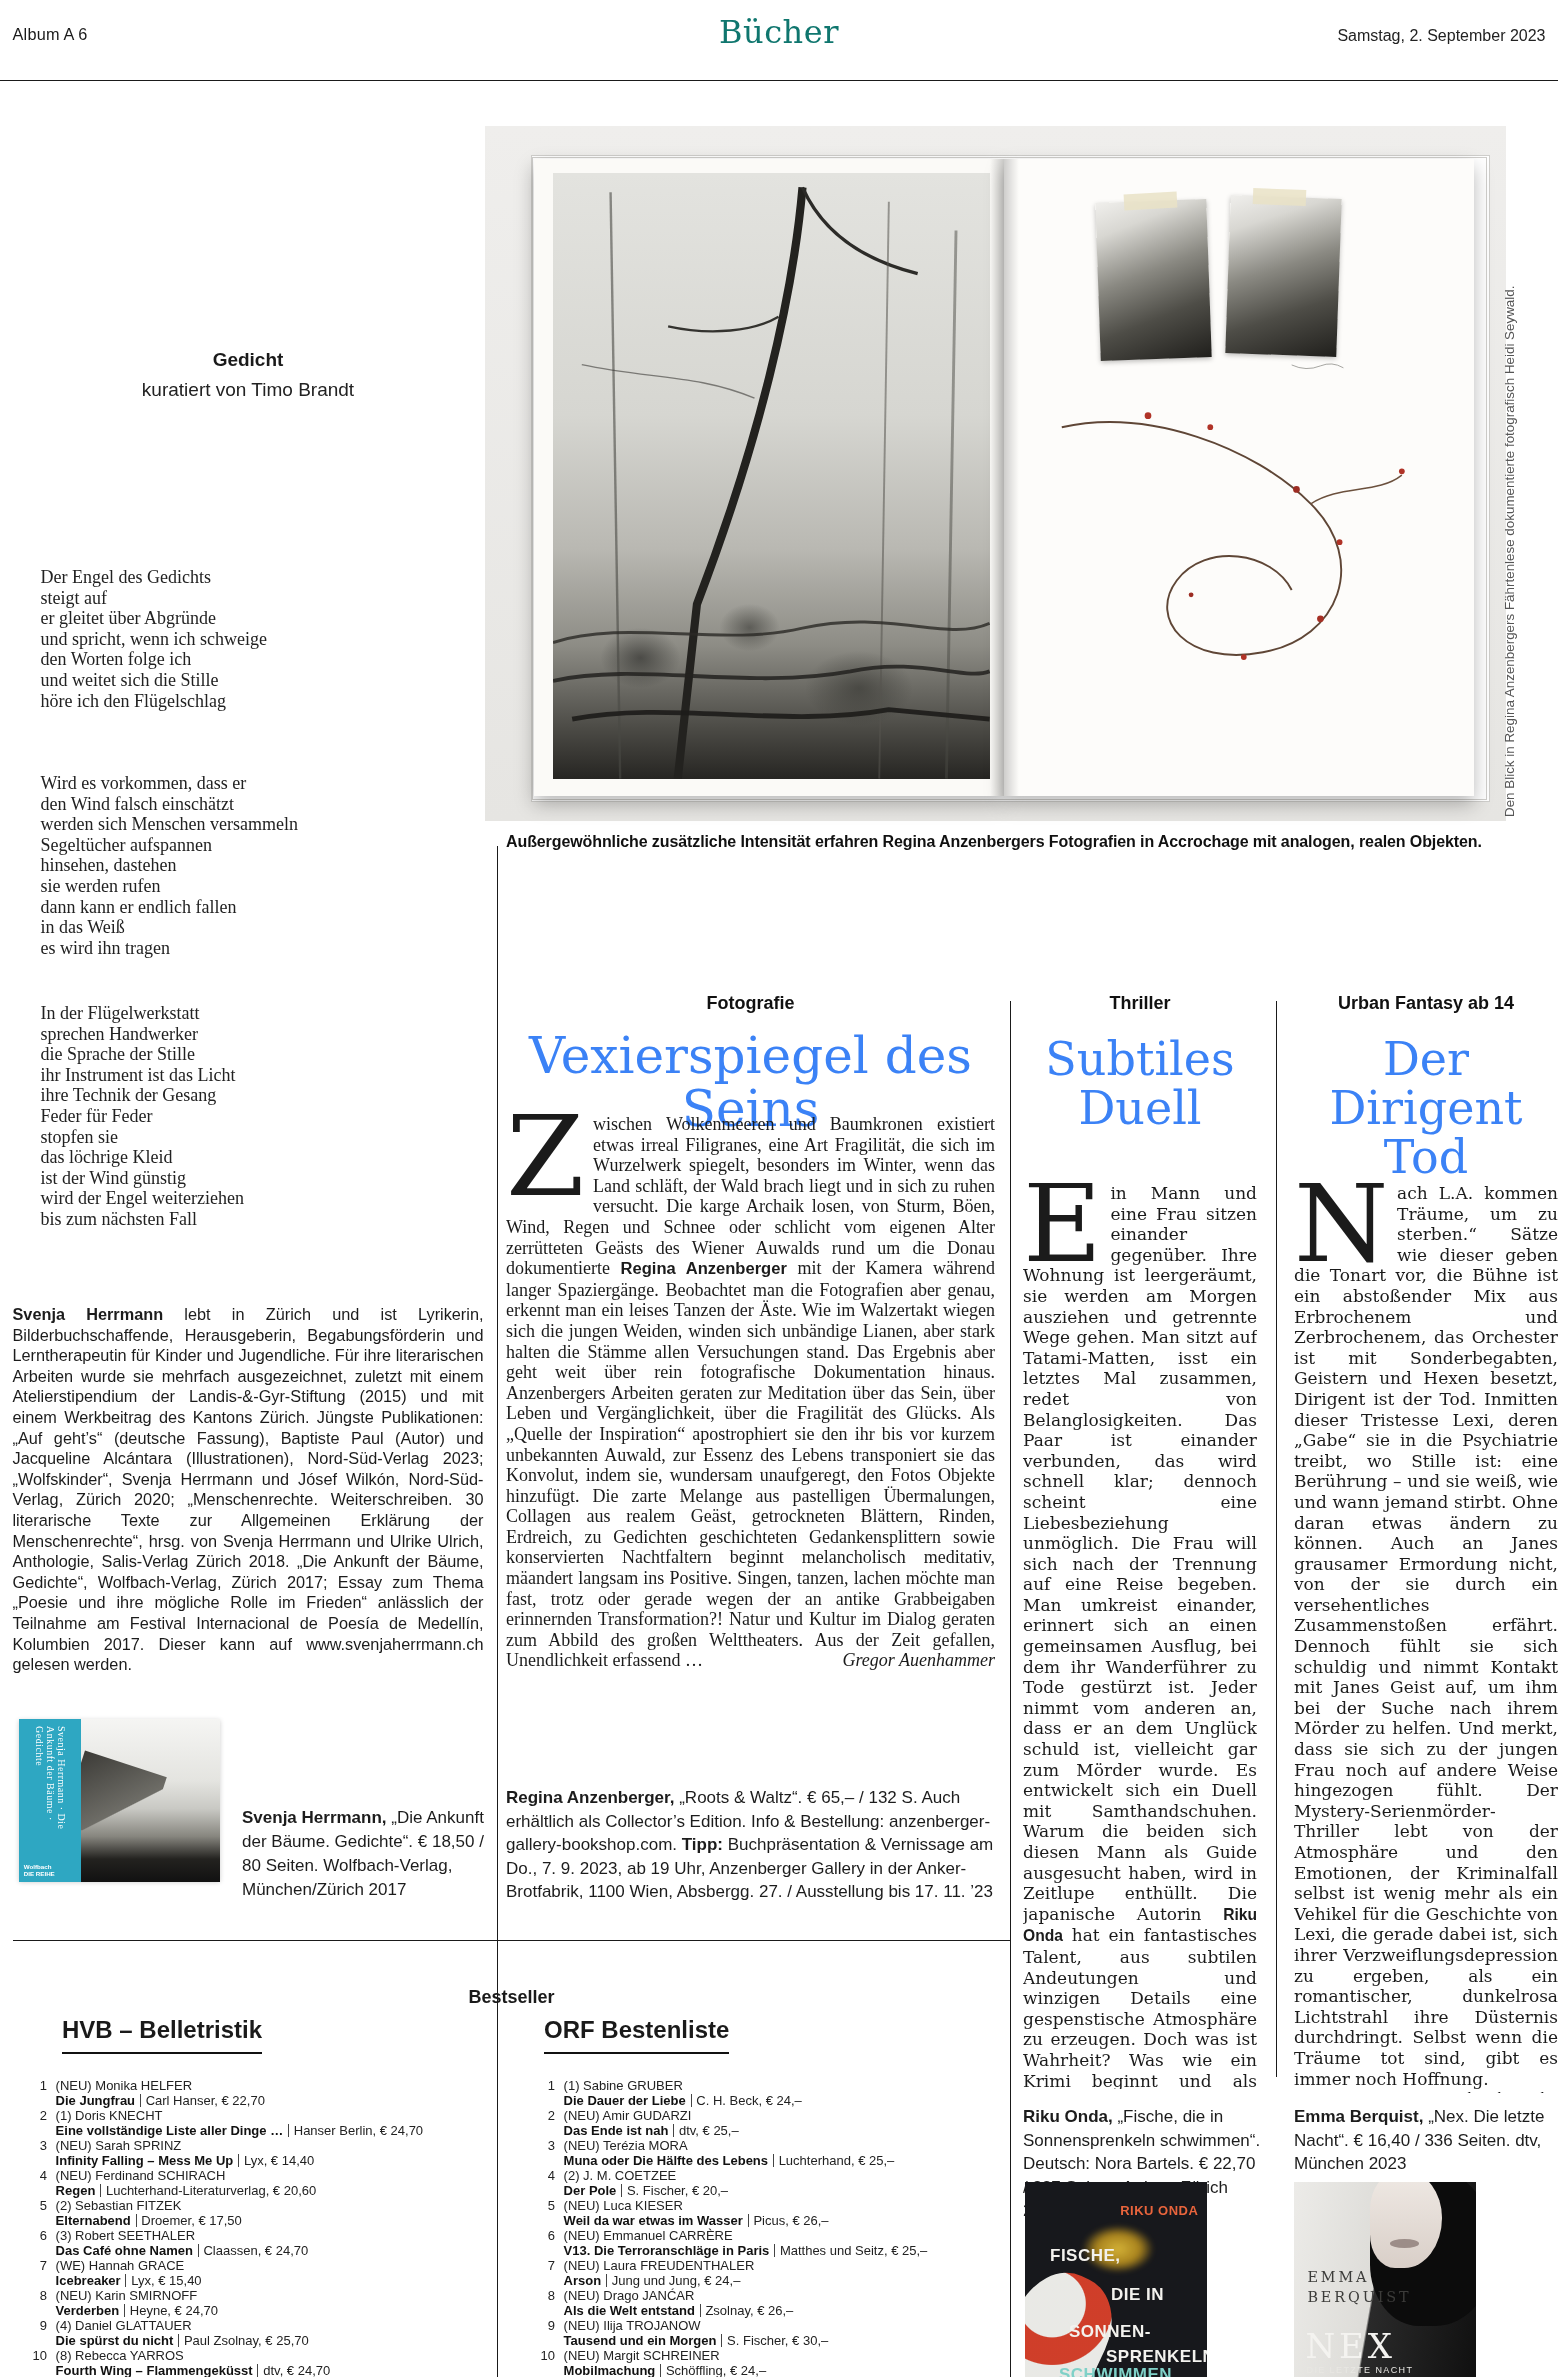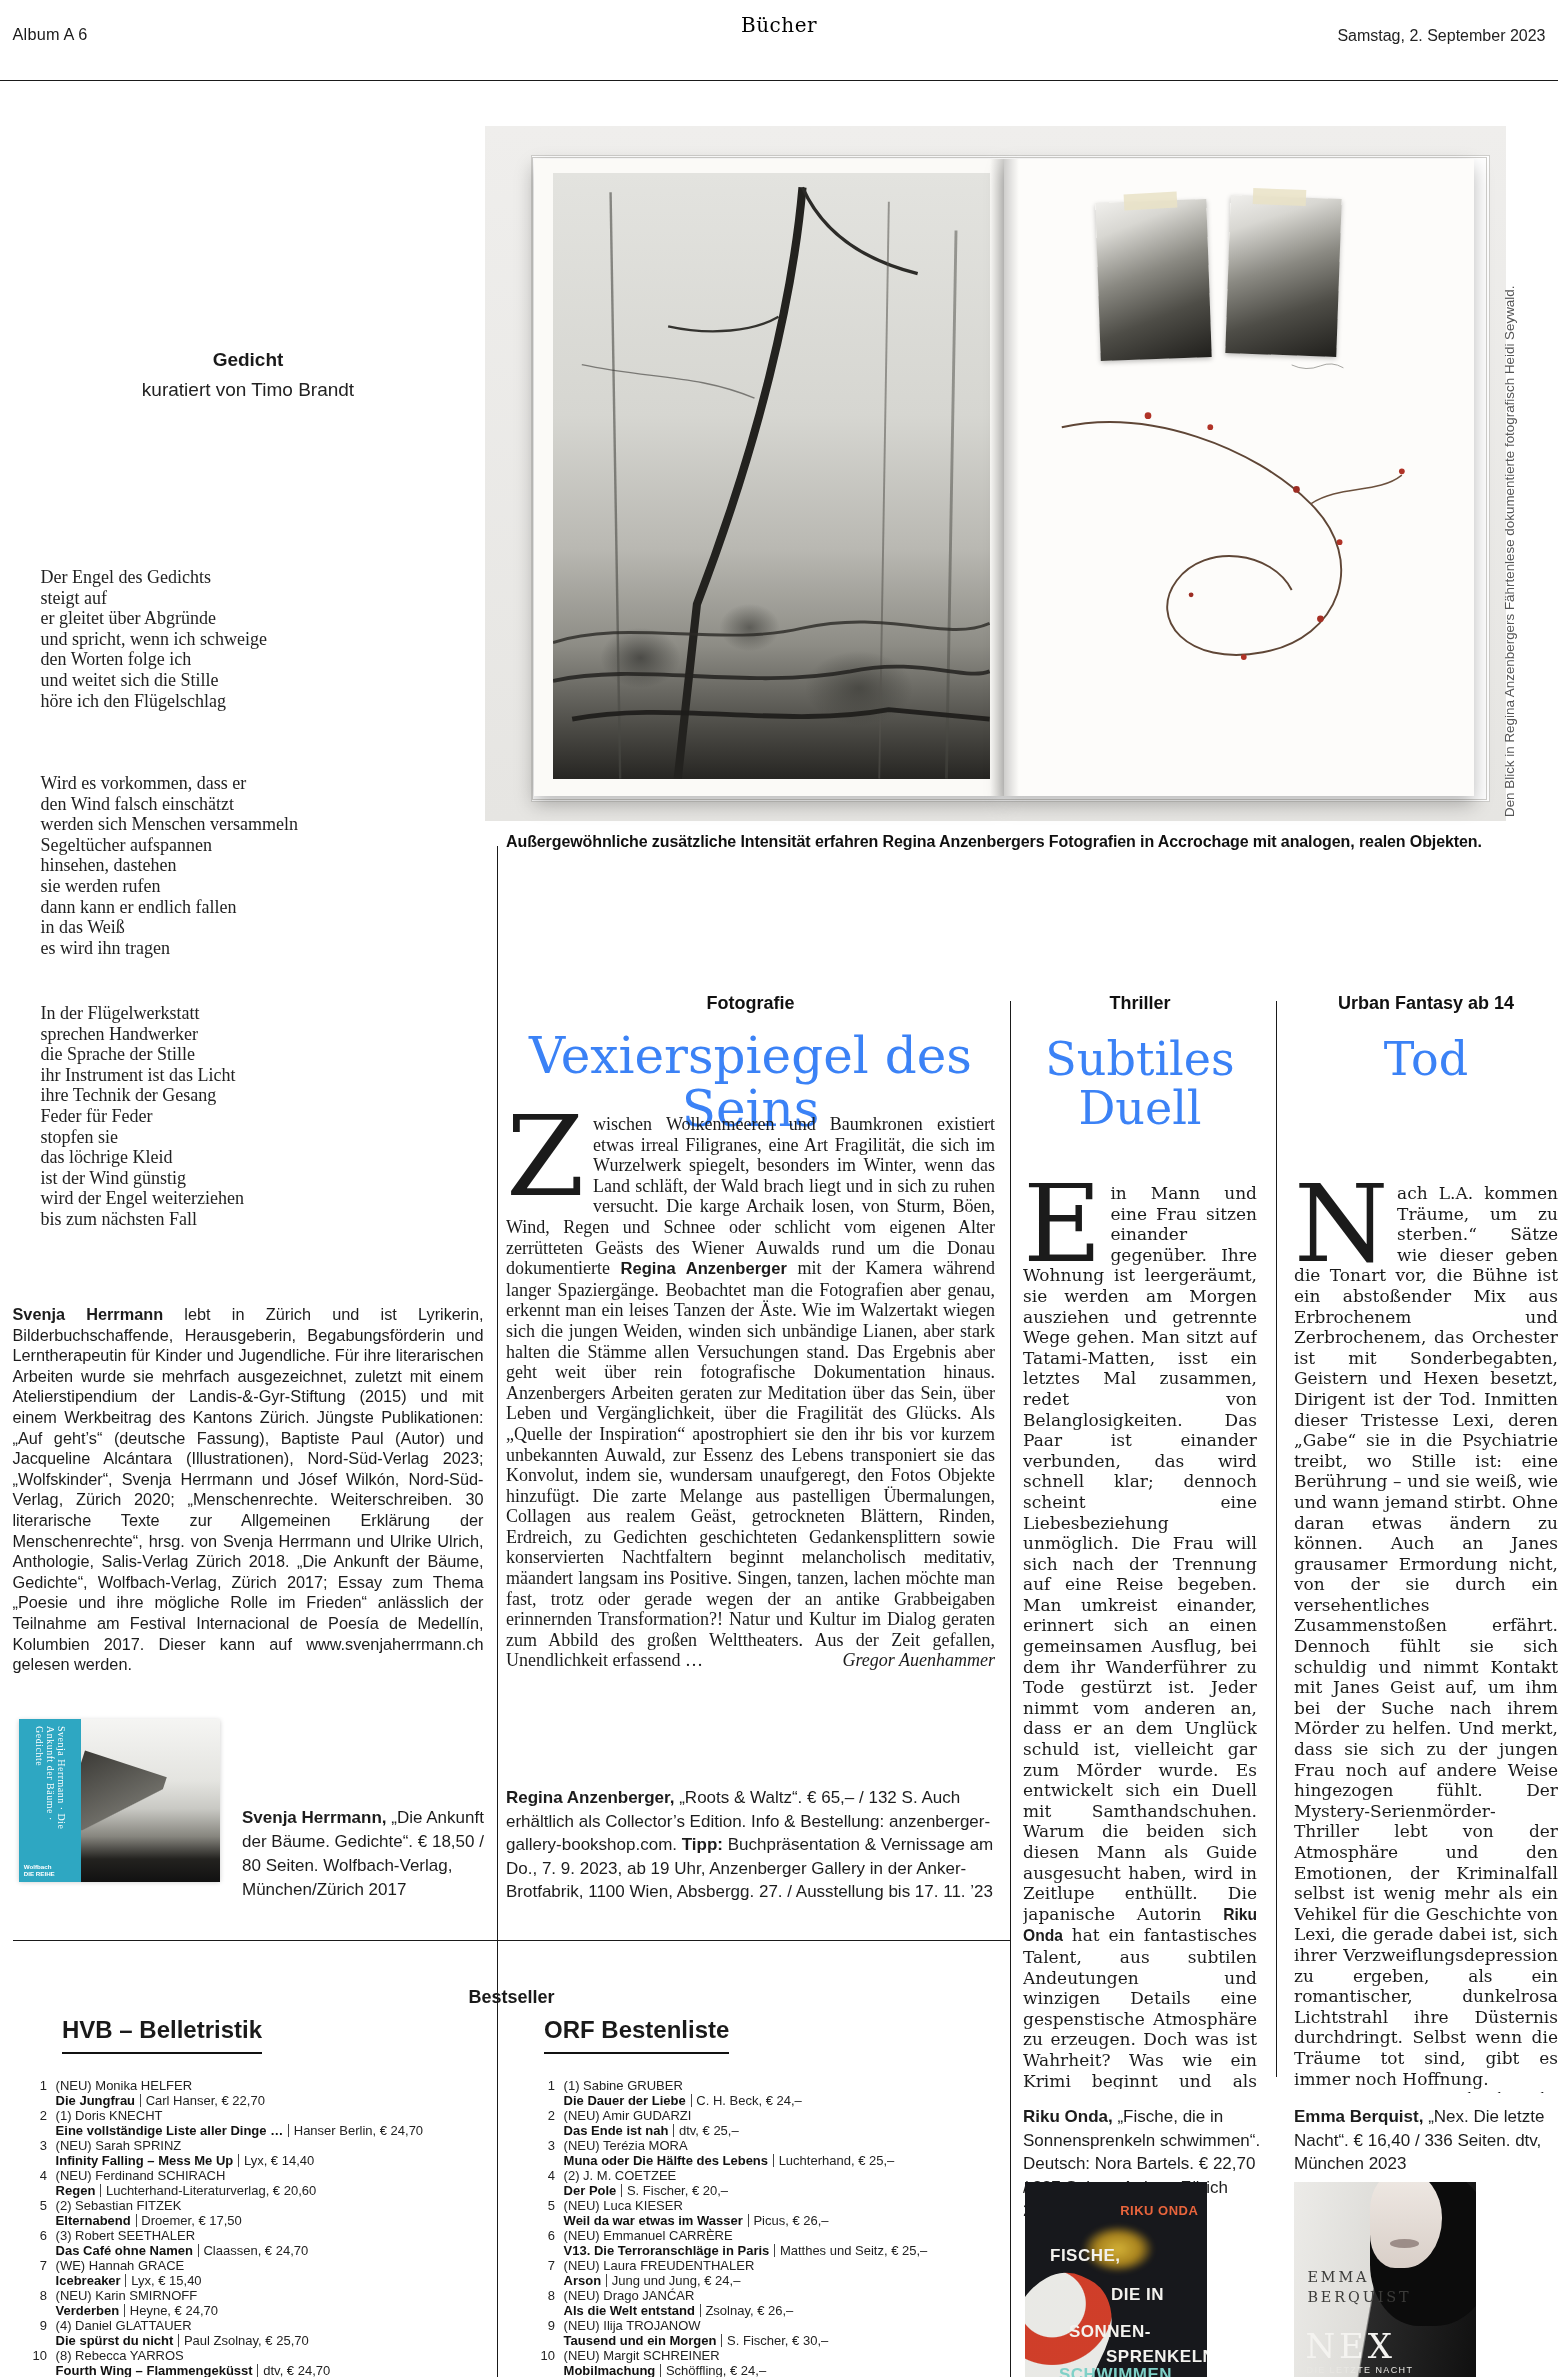--- a/index.html
+++ b/index.html
@@ -2,21 +2,21 @@
 <html lang="de" style="font-size:7.7px"><head>
 <meta charset="utf-8">
 <style>
   html,body{margin:0;padding:0;background:#fff;}
   body{width:1558px;height:2377px;position:relative;overflow:hidden;
        font-family:"Liberation Sans",sans-serif;color:#1a1a1a;}
   .abs{position:absolute;}
   
   .hdr-left{left:12.5px;top:25px;font-size:16.3px;letter-spacing:0.2px;}
   .hdr-title{left:0;top:12.5px;width:1558px;text-align:center;
-             font-family:"DejaVu Serif",serif;font-size:20px;font-weight:400;letter-spacing:0.5px;color:#000000;}
+             font-family:"DejaVu Serif",serif;font-size:32px;font-weight:400;letter-spacing:0.5px;color:#0f766e;}
   .hdr-date{right:12.5px;top:27px;font-size:16px;color:#222;}
   .hdr-rule{left:0;top:80px;width:1558px;height:1.4px;background:#1a1a1a;}
   
   .vdiv{width:1.4px;background:#1a1a1a;}
   .hdiv{height:1.4px;background:#1a1a1a;}
   
   .poem-label{left:12.5px;top:349px;width:471px;text-align:center;font-size:19px;font-weight:700;}
   .poem-curator{left:12.5px;top:379px;width:471px;text-align:center;font-size:19px;font-weight:400;color:#222;}
   .poem{left:12.5px;width:471px;font-family:"Liberation Serif",serif;font-size:18px;line-height:20.6px;color:#222;}
   .pline{min-height:20.6px;margin-left:28px;}
@@ -251,20 +251,21 @@
   <div class="fish"></div>
   <div class="t1" style="left:25px;top:64px;">FISCHE,</div>
   <div class="t1" style="left:86px;top:103px;">DIE IN</div>
   <div class="t1" style="left:44px;top:140px;">SONNEN-</div>
   <div class="t1" style="left:81px;top:165px;">SPRENKELN</div>
   <div class="t1 teal" style="left:34px;top:183px;">SCHWIMMEN</div>
 </div>
 
 <div class="abs sec-label uf-label">Urban Fantasy ab 14</div>
 <div class="abs headline uf-head">
+  <div>Der Dirigent</div>
   <div>Tod</div>
 </div>
 <div class="abs serifbody uf-body" style="font-family:'DejaVu Serif',serif;">
   <span class="dropcap uf-drop">N</span><span>ach L.A. kommen Träume, um zu sterben.“ Sätze wie dieser geben die Tonart vor, die Bühne ist ein abstoßender Mix aus Erbrochenem und Zerbrochenem, das Orchester ist mit Sonderbegabten, Geistern und Hexen besetzt, Dirigent ist der Tod. Inmitten dieser Tristesse Lexi, deren „Gabe“ sie in die Psychiatrie treibt, wo Stille ist: eine Berührung – und sie weiß, wie und wann jemand stirbt. Ohne daran etwas ändern zu können. Auch an Janes grausamer Ermordung nicht, von der sie durch ein versehentliches Zusammenstoßen erfährt. Dennoch fühlt sie sich schuldig und nimmt Kontakt mit Janes Geist auf, um ihm bei der Suche nach ihrem Mörder zu helfen. Und merkt, dass sie sich zu der jungen Frau noch auf andere Weise hingezogen fühlt. Der Mystery-Serienmörder-Thriller lebt von der Atmosphäre und den Emotionen, der Kriminalfall selbst ist wenig mehr als ein Vehikel für die Geschichte von Lexi, die gerade dabei ist, sich ihrer Verzweiflungsdepression zu ergeben, als ein romantischer, dunkelrosa Lichtstrahl ihre Düsternis durchdringt. Selbst wenn die Träume tot sind, gibt es immer noch Hoffnung.</span>
   <span class="sig">Helmuth Santler</span>
 </div>
 <div class="abs bookref uf-book">
   <b>Emma Berquist,</b><span> „Nex. Die letzte Nacht“. € 16,40 / 336 Seiten. dtv, München 2023</span>
 </div>
 <div class="abs nex">

